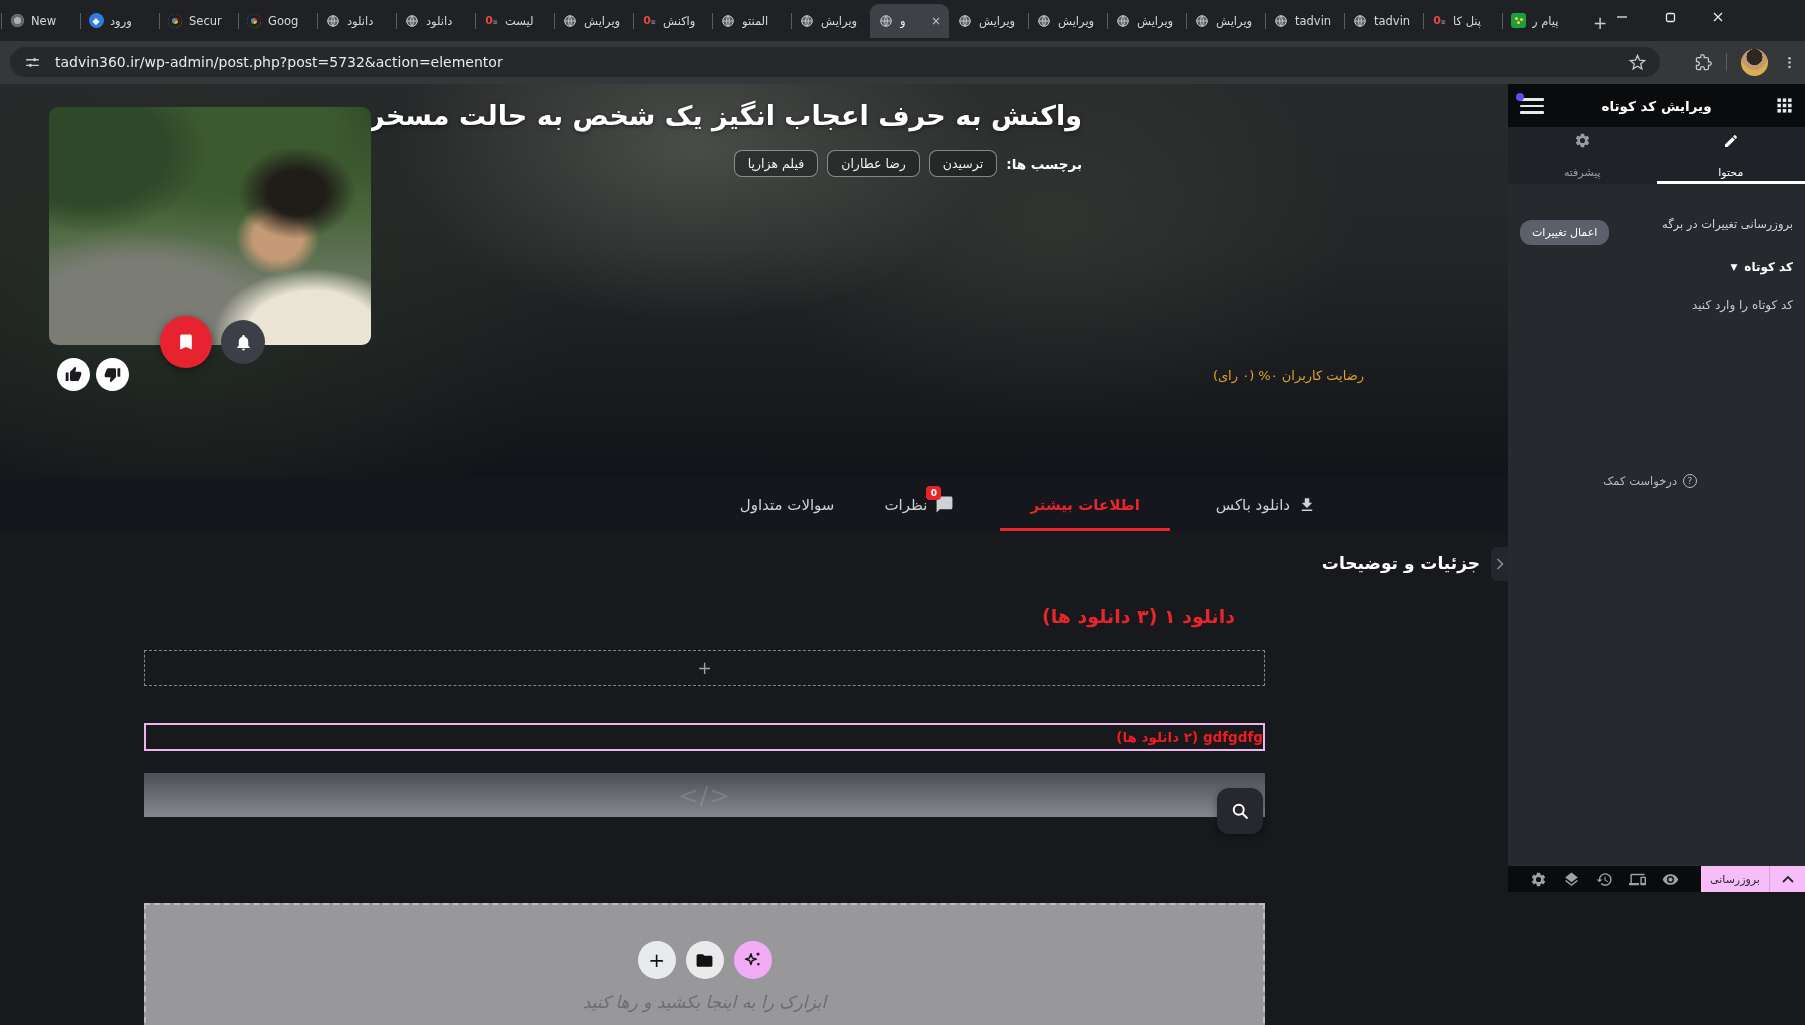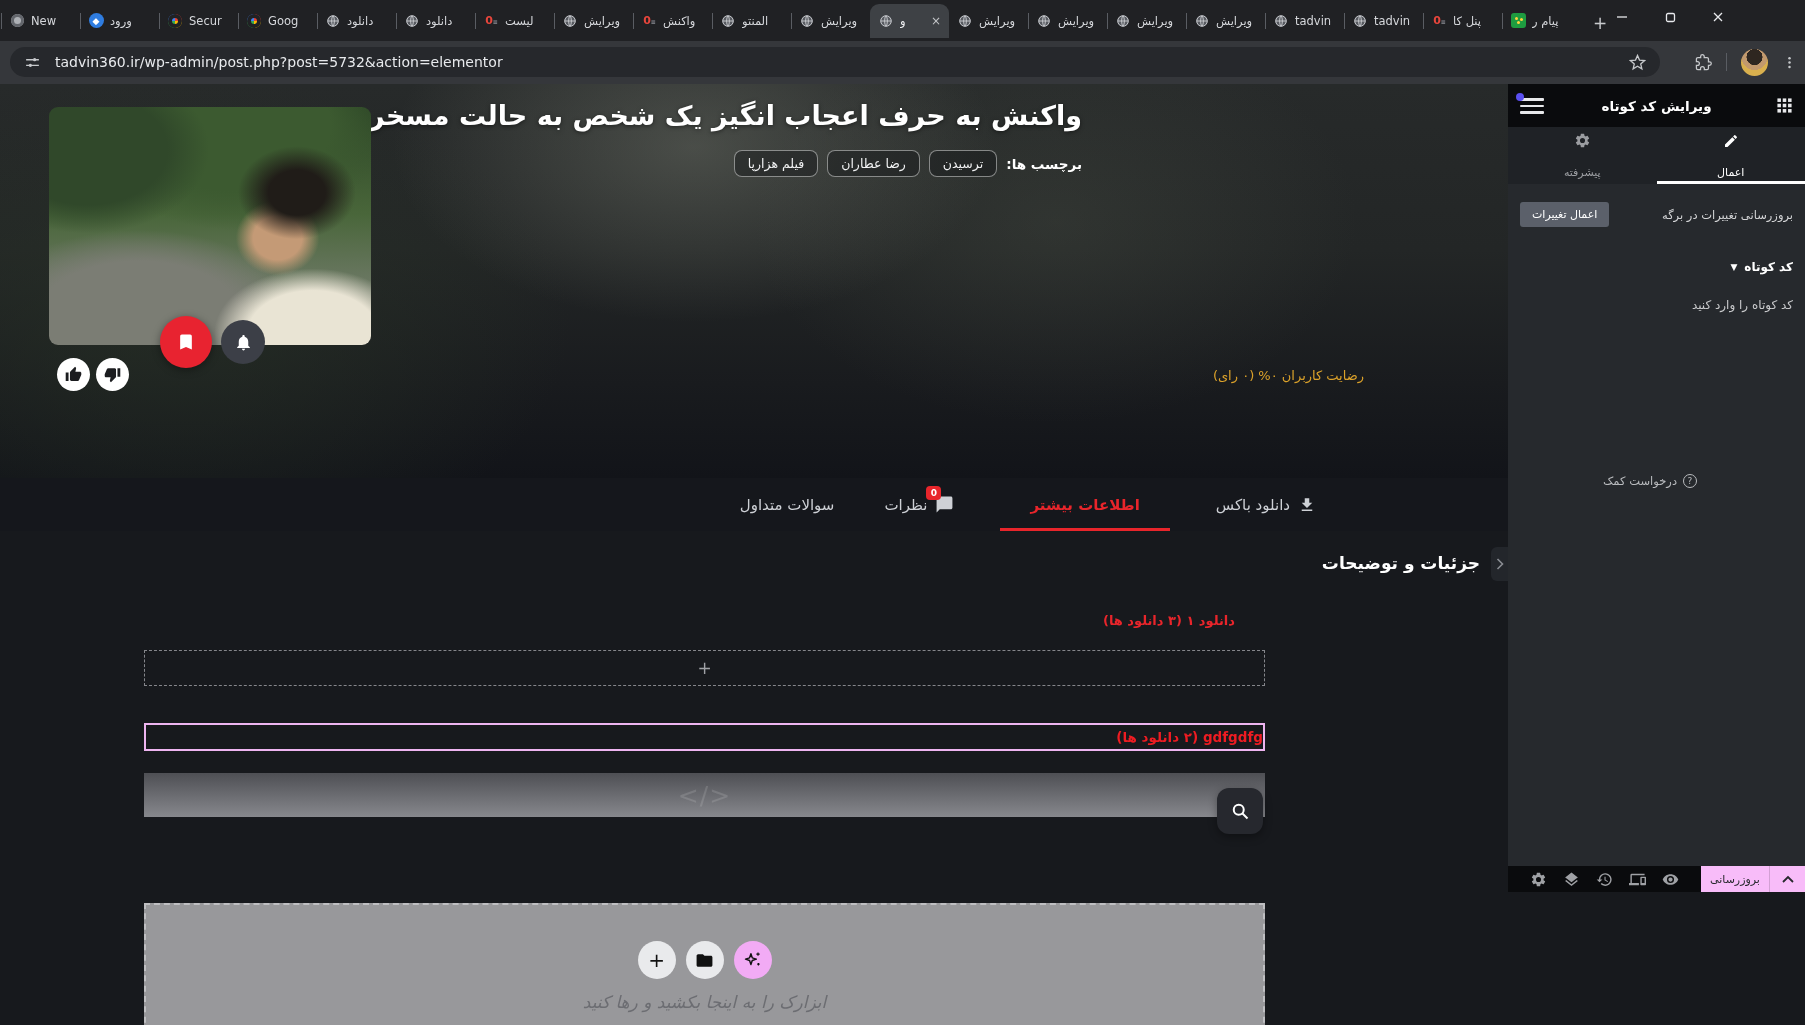--- a/index.html
+++ b/index.html
@@ -93,21 +93,21 @@
     background:#e8252b; }
   .tn-icon { position:relative; display:flex; }
   .tn-badge { position:absolute; top:-9px; left:-9px; background:#e8252b; color:#fff; font-size:9px;
     font-weight:700; min-width:15px; height:14px; border-radius:4px; display:flex;
     align-items:center; justify-content:center; padding:0 3px; }
 
   .pagebody { position:absolute; top:447px; left:0; width:1508px; height:494px; background:#17191d; }
   .details-heading { position:absolute; top:22px; right:28px; color:#fff; font-size:17px; font-weight:700; }
   .collapse-tab { position:absolute; top:16px; right:0; width:17px; height:34px; background:#23262b;
     border-radius:6px 0 0 6px; display:flex; align-items:center; justify-content:center; }
-  .red-label-1 { position:absolute; top:74px; right:273px; color:#e8252b; font-size:13px; font-weight:700;margin-top:8px; }
+  .red-label-1 { position:absolute; top:74px; right:273px; color:#e8252b; font-size:19px; font-weight:700; }
   .dashed-box { position:absolute; top:119px; right:243px; width:1121px; height:36px;
     border:1px dashed #85868b; display:flex; align-items:center; justify-content:center;
     color:#9fa1a6; font-size:17px; }
   .pink-box { position:absolute; top:192px; right:243px; width:1121px; height:28px;
     border:2px solid #eeb4f0; display:flex; align-items:center; padding:0 0; }
   .pink-box .red2 { color:#ee1c22; font-size:13.5px; font-weight:700; }
   .gray-strip { position:absolute; top:242px; right:243px; width:1121px; height:44px;
     background:linear-gradient(180deg,#4e4f54,#87888d); display:flex; align-items:center;
     justify-content:center; }
   .code-mark { color:rgba(255,255,255,.13); font-size:25px; letter-spacing:1px; }
@@ -139,21 +139,21 @@
   .panel-tabs { position:absolute; top:43px; left:0; width:297px; height:57px; background:#1f2226;
     display:flex; }
   .ptab { flex:1; display:flex; flex-direction:column; align-items:center; justify-content:center;
     gap:17px; color:#9b9da1; font-size:11px; position:relative; }
   .ptab.active { color:#fff; }
   .ptab.active::after { content:""; position:absolute; bottom:0; left:0; right:0; height:3px; background:#fff; }
   .apply-row { position:absolute; top:118px; left:0; width:297px; padding:0 12px; display:flex;
     align-items:center; justify-content:space-between; }
   .apply-note { color:#d4d5d7; font-size:11.5px; }
   .apply-btn { background:#5b606a; color:#fff; border:none; font-size:11px; padding:6px 12px;
-    border-radius:3px; font-family:inherit; }
+    border-radius:11px; font-family:inherit;margin-top:18px; }
   .section-head { position:absolute; top:176px; right:12px; display:flex; align-items:center; gap:7px;
     color:#fff; font-size:12px; font-weight:700; }
   .sec-arrow { font-size:9px; color:#fff; }
   .field-label { position:absolute; top:214px; right:12px; color:#c9cacc; font-size:12px; }
   .shortcode-box { position:absolute; top:240px; right:18px; width:262px; height:80px;
     background:#1d2024; border:1px solid #46494e; border-radius:3px; }
   .sc-icon { position:absolute; left:0; top:0; width:28px; height:27px; border-right:1px solid #46494e;
     border-bottom:1px solid #46494e; display:flex; align-items:center; justify-content:center; }
   .sc-text { position:absolute; top:7px; right:9px; left:34px; color:#e6e7e9; font-size:12.5px;
     text-align:right; direction:rtl; white-space:nowrap; overflow:hidden; }
@@ -552,21 +552,21 @@
           <i style="margin-bottom:0"></i>
       </div>
       <div class="ph-dot"></div>
     </div>
 
     <div class="panel-tabs">
       <div class="ptab active">
         <svg width="16" height="16" viewBox="0 0 24 24" fill="#fff">
           <path d="M3 17.25V21h3.75L17.81 9.94l-3.75-3.75L3 17.25zM20.71 7.04c.39-.39.39-1.02 0-1.41l-2.34-2.34a.9959.9959 0 0 0-1.41 0l-1.83 1.83 3.75 3.75 1.83-1.83z"></path>
         </svg>
-        <span>اعمال</span>
+        <span>محتوا</span>
       </div>
       <div class="ptab">
         <svg width="17" height="17" viewBox="0 0 24 24" fill="#9b9da1">
           <path d="M19.14 12.94c.04-.3.06-.61.06-.94 0-.32-.02-.64-.07-.94l2.03-1.58a.49.49 0 0 0 .12-.61l-1.92-3.32a.49.49 0 0 0-.59-.22l-2.39.96c-.5-.38-1.03-.7-1.62-.94l-.36-2.54a.484.484 0 0 0-.48-.41h-3.84c-.24 0-.43.17-.47.41l-.36 2.54c-.59.24-1.13.57-1.62.94l-2.39-.96a.49.49 0 0 0-.59.22L2.74 8.87c-.12.21-.08.47.12.61l2.03 1.58c-.05.3-.09.63-.09.94s.02.64.07.94l-2.03 1.58a.49.49 0 0 0-.12.61l1.92 3.32c.12.22.37.29.59.22l2.39-.96c.5.38 1.03.7 1.62.94l.36 2.54c.05.24.24.41.48.41h3.84c.24 0 .44-.17.47-.41l.36-2.54c.59-.24 1.13-.56 1.62-.94l2.39.96c.22.08.47 0 .59-.22l1.92-3.32a.49.49 0 0 0-.12-.61l-2.01-1.58zM12 15.6A3.6 3.6 0 1 1 12 8.4a3.6 3.6 0 0 1 0 7.2z"></path>
         </svg>
         <span>پیشرفته</span>
       </div>
     </div>
 
     <div class="apply-row">

